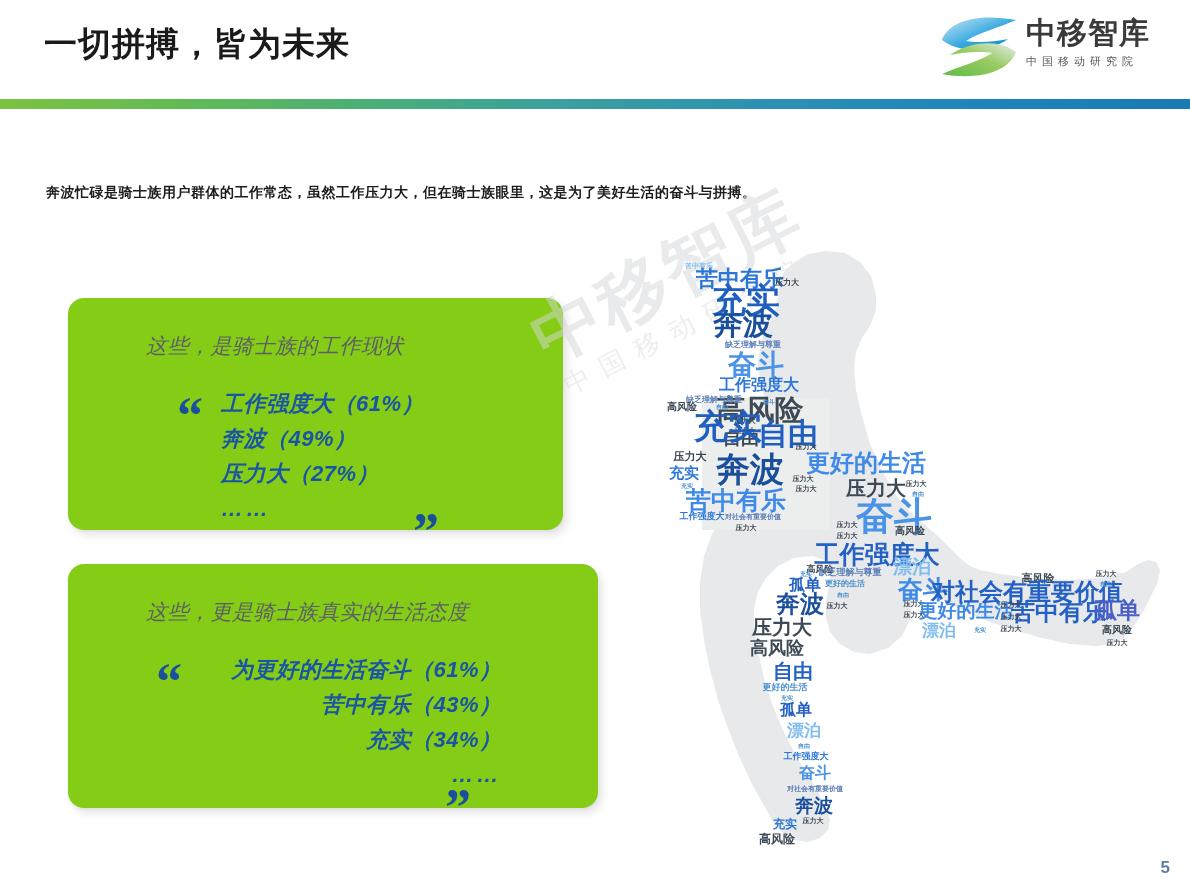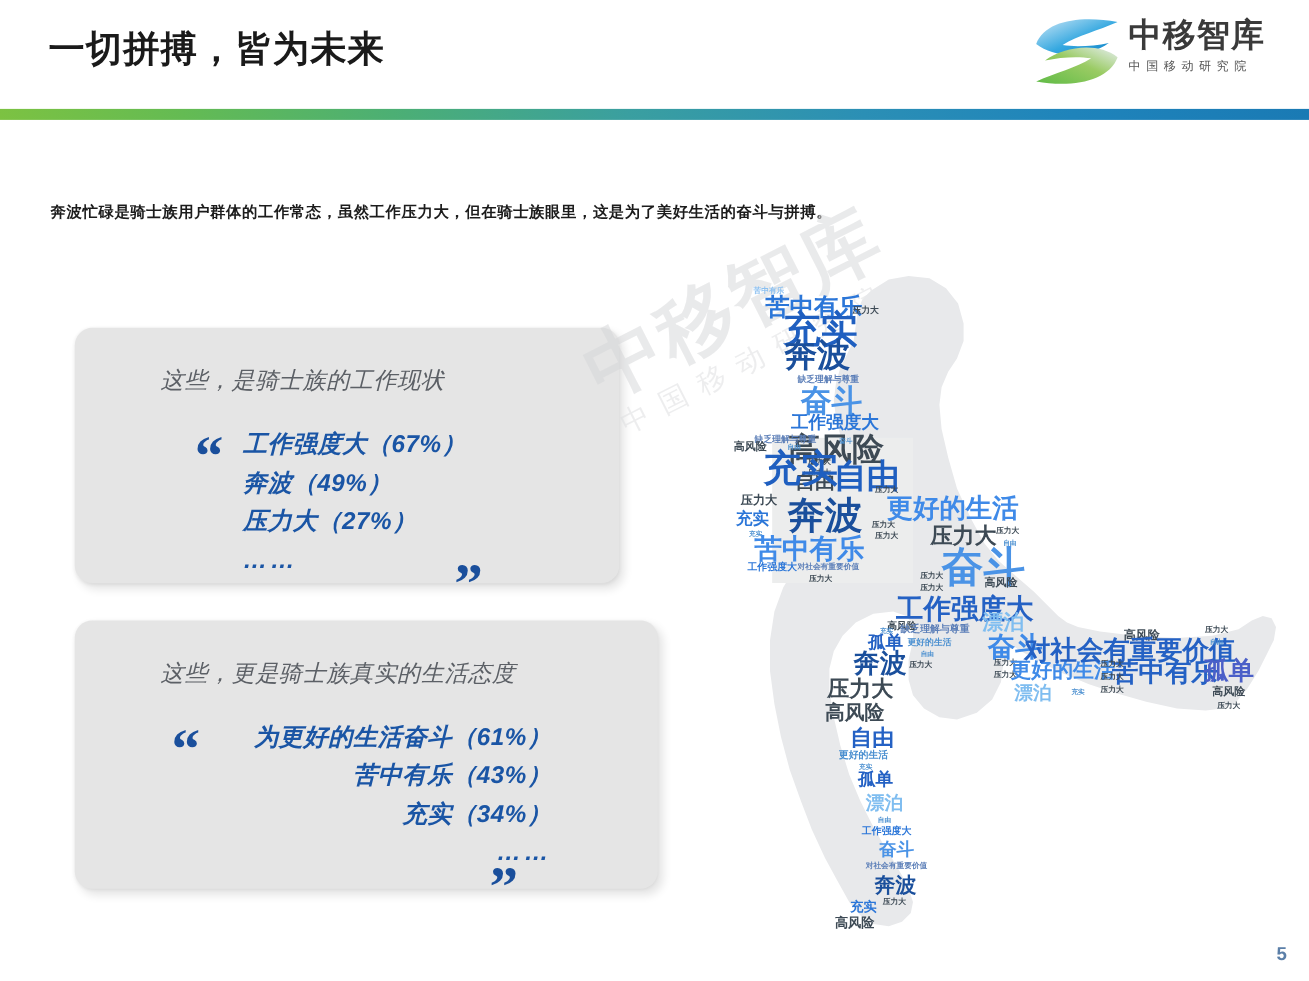--- a/index.html
+++ b/index.html
@@ -38,21 +38,21 @@
 
   
   .lead{
     position:absolute;left:46px;top:170px;width:1105px;
     font-size:14px;font-weight:bold;color:#1c1c1c;
     line-height:44px;letter-spacing:0.5px;
   }
 
   
   .card{
-    position:absolute;background:#e5e5e5;border-radius:16px;
+    position:absolute;background:#84cc16;border-radius:16px;
     box-shadow:4px 5px 9px rgba(0,0,0,0.11), 0 1px 3px rgba(0,0,0,0.05);
   }
   .card::after{
     content:"";position:absolute;right:-11px;top:26px;bottom:13px;width:11px;
     background:linear-gradient(90deg,rgba(150,152,156,0.34),rgba(190,192,196,0.05));
     border-radius:0 5px 5px 0;z-index:-1;
   }
   .card-1{left:68px;top:298px;width:495px;height:232px;}
   .card-2{left:68px;top:564px;width:530px;height:244px;text-align:right;}
 
@@ -156,21 +156,21 @@
     </div>
   </div>
   <div class="accent-bar"></div>
 
   <div class="lead">奔波忙碌是骑士族用户群体的工作常态，虽然工作压力大，但在骑士族眼里，这是为了美好生活的奋斗与拼搏。</div>
 
   <div class="card card-1">
     <div class="card-head">这些，是骑士族的工作现状</div>
     <div class="qmark qopen">“</div>
     <div class="quote-list">
-      <div class="quote-line">工作强度大（67%）</div>
+      <div class="quote-line">工作强度大（61%）</div>
       <div class="quote-line">奔波（49%）</div>
       <div class="quote-line">压力大（27%）</div>
       <div class="quote-dots">……</div>
     </div>
     <div class="qmark qclose">”</div>
   </div>
 
   <div class="card card-2">
     <div class="card-head">这些，更是骑士族真实的生活态度</div>
     <div class="qmark qopen">“</div>

